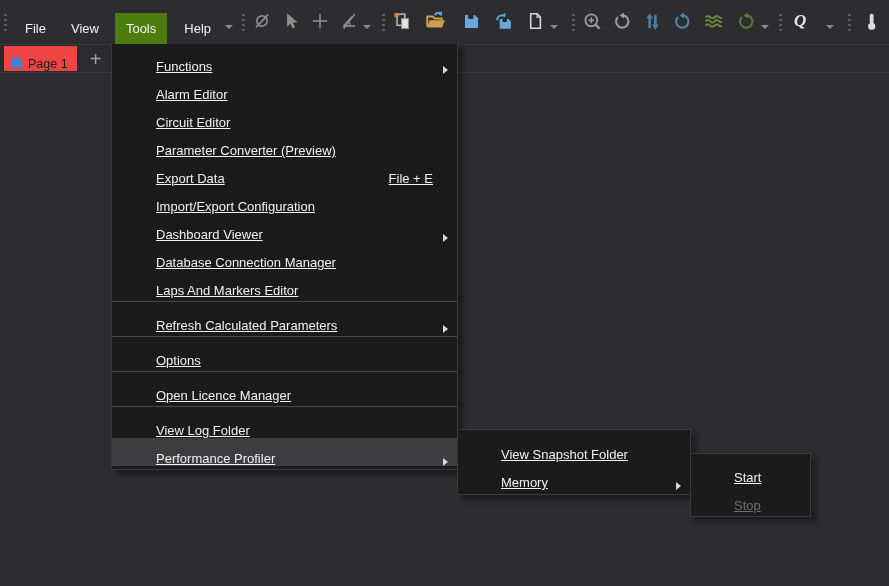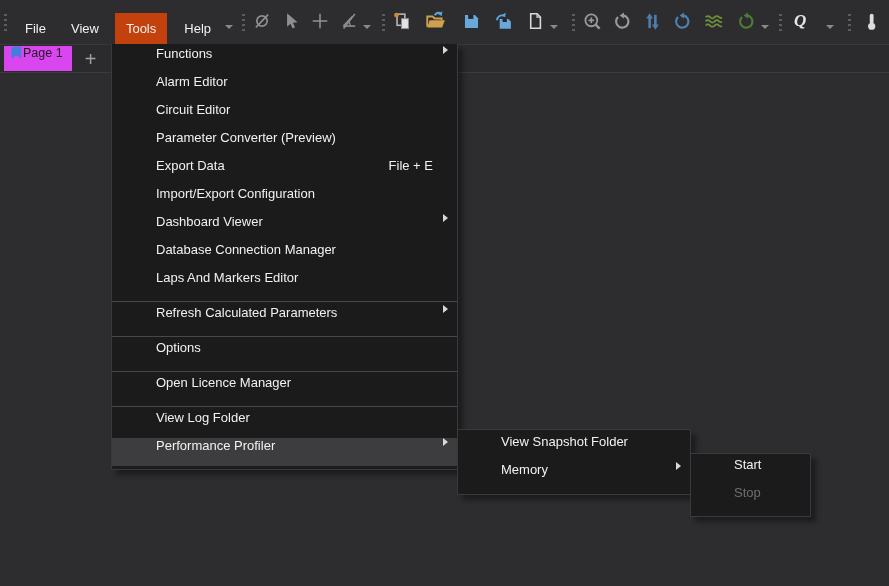--- a/index.html
+++ b/index.html
@@ -16,21 +16,21 @@
     display:flex; align-items:flex-end; background:#2d2d30;
   }
   .grip {
     width:3px; height:17px; margin:0 0 13px 0;
     background:repeating-linear-gradient(to bottom,#5b5b60 0 2px,transparent 2px 5px);
   }
   .mitem {
     height:31px; display:flex; align-items:center; padding:0 11px;
     background:transparent; border:none; color:#f1f1f1; font:inherit; cursor:default;margin-top:28px;
   }
-  .mitem.active { background:#c2410c; }
+  .mitem.active { background:#4d7c0f; }
   .tbtn {
     height:44px; width:24px; display:flex; align-items:center; justify-content:center;
     background:transparent; border:none; padding:0 0 2px 0; cursor:default;
   }
   .tbtn svg { display:block; }
   .chev {
     width:10px; height:44px; display:flex; align-items:center; justify-content:center; padding-bottom:0;
   }
   .chev::after {
     content:""; width:0; height:0; margin-top:10px;
@@ -39,42 +39,42 @@
   .qmark { width:22px; height:44px; display:flex; align-items:center; justify-content:center; }
   .qmark::after { content:"Q"; font:italic bold 17px "Liberation Serif", serif; color:#e6e6e6; margin-bottom:2px; }
 
   
   .tabstrip {
     position:absolute; top:44px; left:0; right:0; height:29px;
     background:#2b2b2e; border-top:1px solid #39393d; border-bottom:1px solid #3c3c40;
     display:flex; align-items:center;
   }
   .tab {
-    margin-left:4px; height:25px; display:flex; align-items:flex-start; 
-    background:#d946ef; color:#1d1d1d; padding:0 9px 0 6px; font-size:12.5px; cursor:default;
+    margin-left:4px; height:25px; display:flex; align-items:flex-end; gap:5px;
+    background:#ef4444; color:#1d1d1d; padding:0 9px 0 6px; font-size:12.5px; cursor:default;
   }
   .addtab {
     margin-left:7px; width:24px; height:25px; background:transparent; border:none;
     color:#a0a0a0; font-size:20px; line-height:22px; cursor:default;
   }
 
   .page { position:absolute; top:74px; left:0; right:0; bottom:0; background:#2d2d30; }
 
   
   .panel {
     position:absolute; background:#1b1b1c; border:1px solid #3a3a3e;
     box-shadow:5px 5px 5px rgba(0,0,0,0.38); z-index:10;
   }
   .panel-main { left:111px; top:44px; width:347px; padding:2px 0 3px 0; border-top:none; }
   .panel-sub1 { left:457px; top:429px; width:234px; padding:4px 0; z-index:11; }
   .panel-sub2 { left:690px; top:433px; width:121px; padding:3px 0; z-index:12;margin-top:20px; }
 
   .mrow {
-    height:28px; display:flex; align-items:flex-start; padding:0 9px 0 44px;
-    color:#f1f1f1; cursor:default; white-space:nowrap;
+    height:28px; display:flex; align-items:flex-end; padding:0 9px 0 44px;
+    color:#f1f1f1; cursor:default; white-space:nowrap;text-decoration:underline;
   }
   .panel-sub1 .mrow, .panel-sub2 .mrow { padding-left:43px; }
   .mrow.hl { background:#3d3d40; }
   .mrow.disabled { color:#6e6e6e; }
   .sc { margin-left:auto; margin-right:15px; }
   .arr {
     margin-left:auto; width:0; height:0;
     border-left:5px solid #d8d8d8; border-top:4px solid transparent; border-bottom:4px solid transparent;
   }
   .msep { height:1px; background:#47474c; margin:3px 0; }

